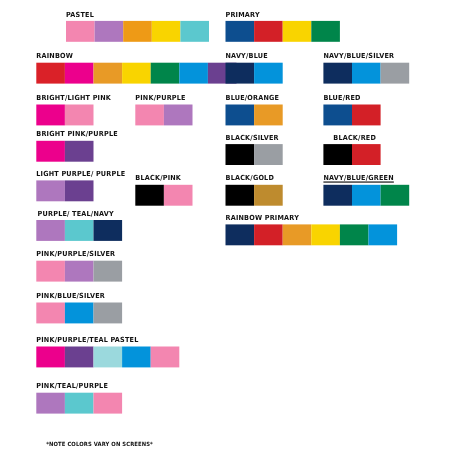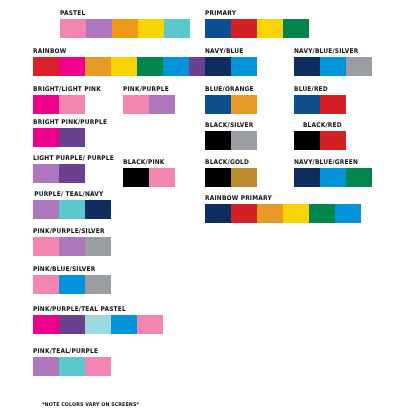--- a/index.html
+++ b/index.html
@@ -219,21 +219,21 @@
         <div class="swatch" style="background: rgb(211, 32, 39);"></div>
       </div>
     </div>
     <div class="palette" style="left: 205px; top: 159px;">
       <div class="palette-label">BLACK/GOLD</div>
       <div class="swatch-row">
         <div class="swatch" style="background: rgb(0, 0, 0);"></div>
         <div class="swatch" style="background: rgb(190, 139, 46);"></div>
       </div>
     </div>
-    <div class="palette" style="left: 294px; top: 159px;">
+    <div class="palette" style="left: 294px; top: 159px; text-decoration: underline;">
       <div class="palette-label">NAVY/BLUE/GREEN</div>
       <div class="swatch-row">
         <div class="swatch" style="background: rgb(14, 45, 94);"></div>
         <div class="swatch" style="background: rgb(3, 147, 219);"></div>
         <div class="swatch" style="background: rgb(0, 133, 74);"></div>
       </div>
     </div>
     <div class="palette" style="left: 205px; top: 195px;">
       <div class="palette-label">RAINBOW PRIMARY</div>
       <div class="swatch-row">

